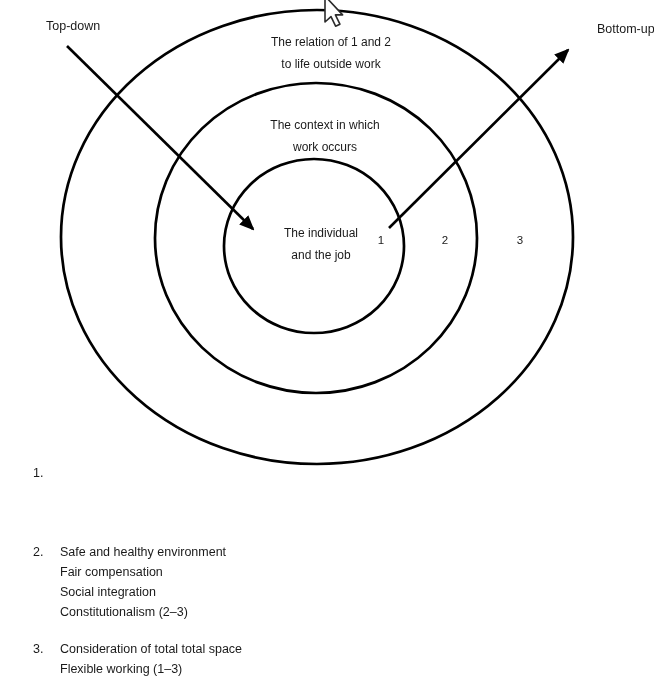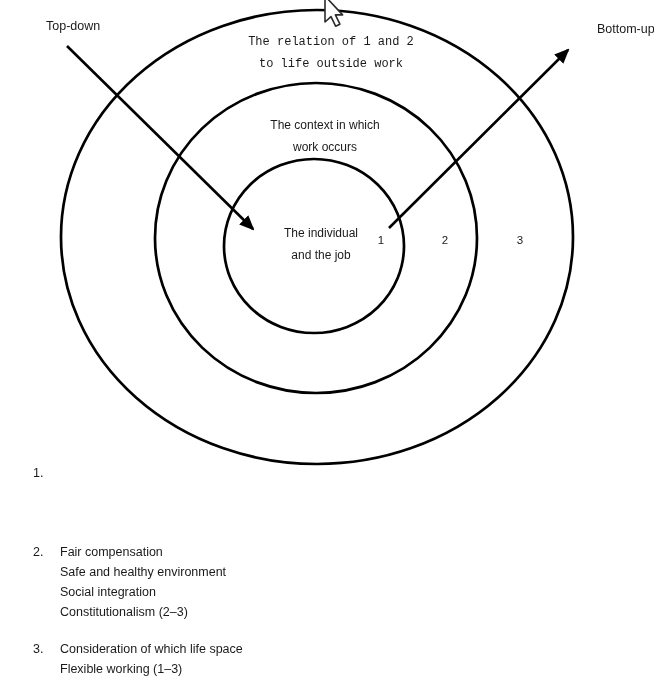--- a/index.html
+++ b/index.html
@@ -30,21 +30,21 @@
   }
   .top-down-label  { left: 10px;  top: 17px; }
   .bottom-up-label { left: 561px; top: 20px; }
   .ring-label {
     position: absolute;
     width: 220px;
     text-align: center;
     font-size: 12px;
     line-height: 22px;
   }
-  .ring-label-outer  { left: 221px; top: 31px; font-family: Liberation Mono, monospace; }
+  .ring-label-outer  { left: 221px; top: 31px; }
   .ring-label-middle { left: 215px; top: 114px; }
   .ring-label-inner  { left: 211px; top: 222px; }
   .ring-num {
     position: absolute;
     width: 20px;
     text-align: center;
     font-size: 11.5px;
     line-height: 14px;
     top: 233px;
   }
@@ -113,28 +113,28 @@
   <div class="ring-num ring-num-2">2</div>
   <div class="ring-num ring-num-3">3</div>
 
   <div class="legend-item legend-item-1">
     <span class="legend-num">1.</span>
   </div>
 
   <div class="legend-item legend-item-2">
     <span class="legend-num">2.</span>
     <div class="legend-lines">
+      <div>Safe and healthy environment</div>
       <div>Fair compensation</div>
-      <div>Safe and healthy environment</div>
       <div>Social integration</div>
       <div>Constitutionalism (2–3)</div>
     </div>
   </div>
 
   <div class="legend-item legend-item-3">
     <span class="legend-num">3.</span>
     <div class="legend-lines">
-      <div>Consideration of which life space</div>
+      <div>Consideration of total total space</div>
       <div>Flexible working (1–3)</div>
     </div>
   </div>
 
 </div>
 
 </body></html>

